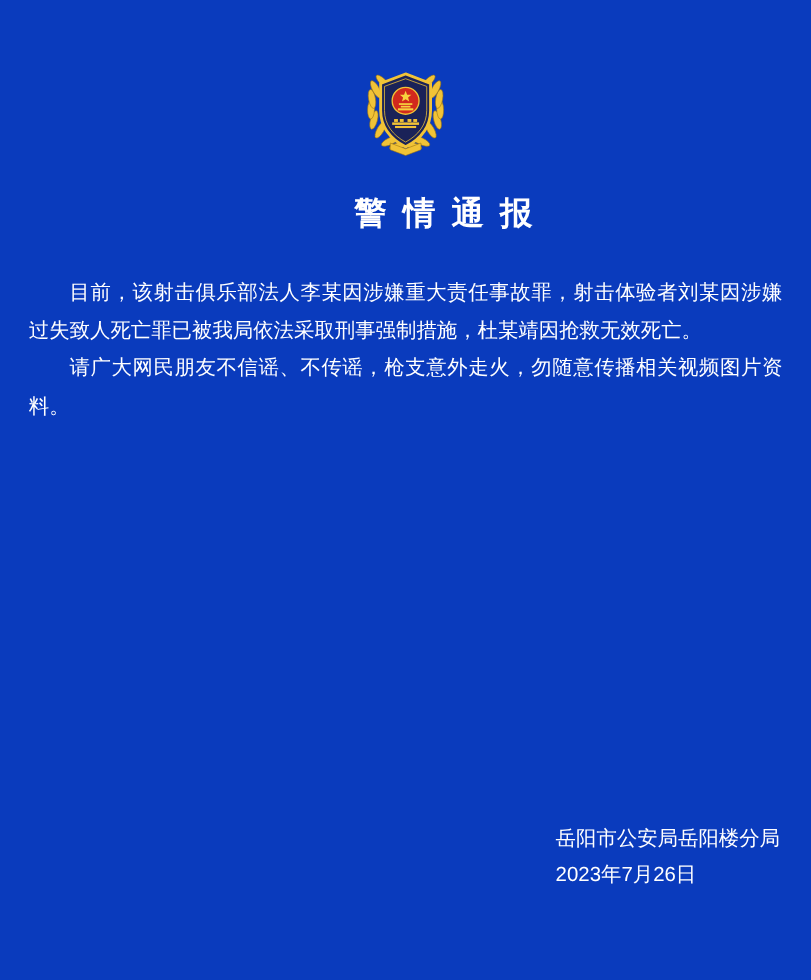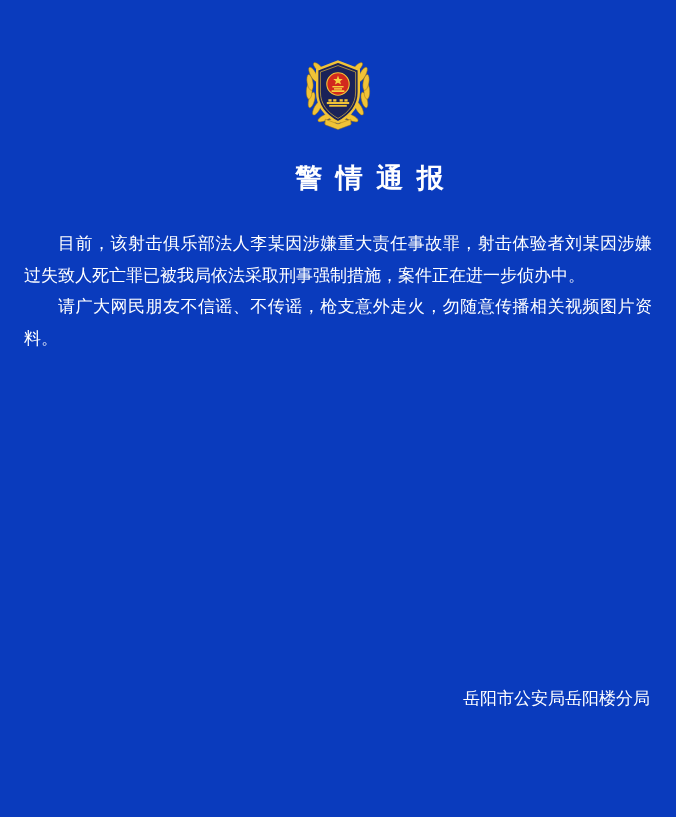--- a/index.html
+++ b/index.html
@@ -109,21 +109,22 @@
         <rect x="39" y="66.2" width="22" height="2.2"></rect>
       </g>
 
       <path d="M34,84 L50,90 L66,84 L66,91 L50,97 L34,91 Z" fill="#f1c337" stroke="#9c7410" stroke-width="0.6"></path>
     </svg>
   </div>
 
   <h1 class="title">警 情 通 报</h1>
 
   <div class="body-text">
-    <p>目前，该射击俱乐部法人李某因涉嫌重大责任事故罪，射击体验者刘某因涉嫌过失致人死亡罪已被我局依法采取刑事强制措施，案件正在进一步侦办中。</p>
+    <p>目前，该射击俱乐部法人李某因涉嫌重大责任事故罪，射击体验者刘某因涉嫌过失致人死亡罪已被我局依法采取刑事强制措施，杜某靖因抢救无效死亡。</p>
     <p>请广大网民朋友不信谣、不传谣，枪支意外走火，勿随意传播相关视频图片资料。</p>
   </div>
 
   <div class="signature">
     <p>岳阳市公安局岳阳楼分局</p>
+    <p>2023年7月26日</p>
   </div>
 
 </div>
 
 </body></html>

